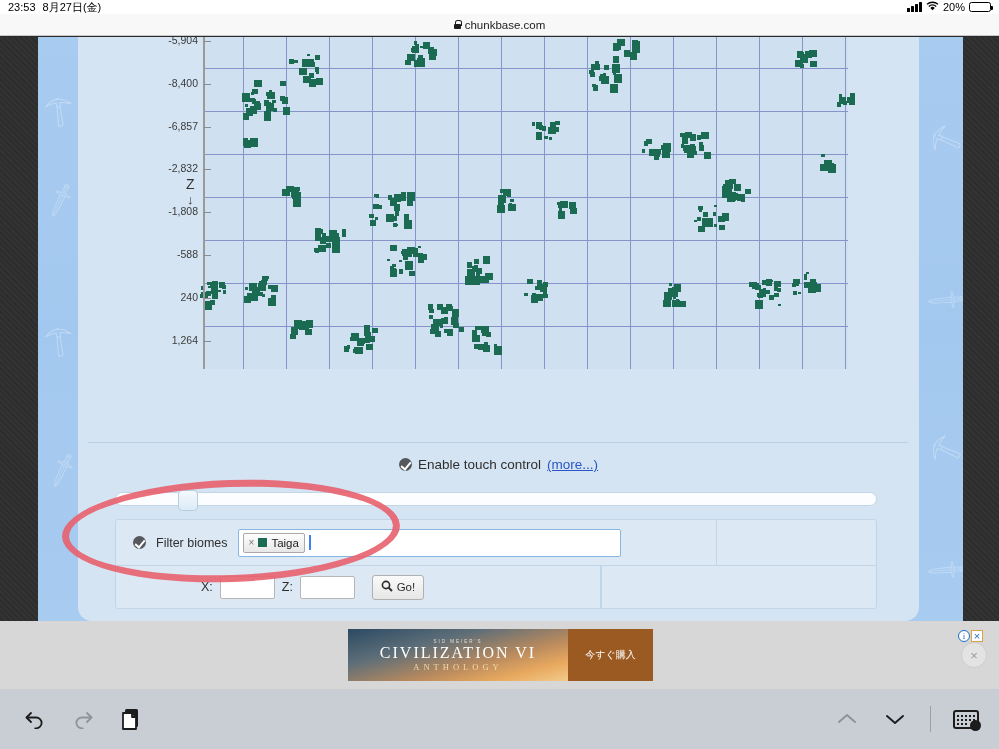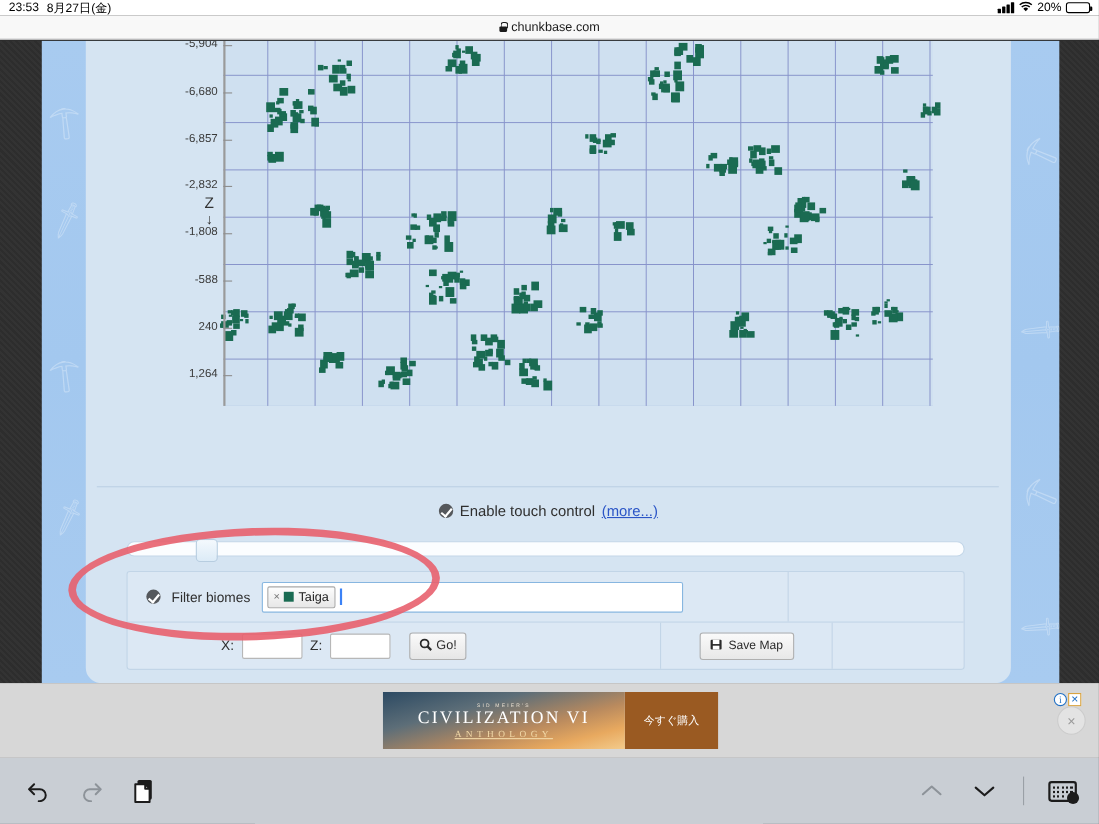--- a/index.html
+++ b/index.html
@@ -257,21 +257,21 @@
     display: flex; overflow: hidden;
   }
   #ad-art {
     flex: none; width: 220px; height: 52px;
     background: linear-gradient(165deg,#2c4a63 0%,#5d6e78 32%,#b98a5e 62%,#e8a95f 82%,#f3cb8c 100%);
     display: flex; flex-direction: column; align-items: center; justify-content: center;
     color: #fff; position: relative;
   }
   #ad-kicker { font-size: 4.5px; letter-spacing: 2px; color: #e9dfd0; }
   #ad-title { font-size: 16px; letter-spacing: 2px; font-family: "Liberation Serif", serif; }
-  #ad-sub { font-size: 8.5px; letter-spacing: 4px; color: #f2d9a8; font-family: "Liberation Serif", serif; text-decoration: underline; }
+  #ad-sub { font-size: 8.5px; letter-spacing: 4px; color: #f2d9a8; font-family: "Liberation Serif", serif; }
   #ad-cta {
     flex: 1; background: #9a5a22;
     display: flex; align-items: center; justify-content: center;
     color: #fff; font-size: 10px;
   }
   #ad-adchoices {
     position: absolute; right: 16px; top: 9px;
     display: flex; gap: 1px; z-index: 3;
   }
   #adchoice-i {
@@ -833,21 +833,21 @@
               <div class="biome" style="left: 305px; top: 167px; width: 8px; height: 7px; background: rgb(26, 107, 82);"></div>
               <div class="biome" style="left: 294px; top: 168px; width: 8px; height: 8px; background: rgb(26, 107, 82);"></div>
               <div class="biome" style="left: 295px; top: 158px; width: 8px; height: 8px; background: rgb(26, 107, 82);"></div>
             </div>
         </div>
         <div id="map-axis-left"></div>
         <div id="z-ticks">
             <div class="tick" style="top: 4px; left: 125px;"></div>
             <div class="zlabel" style="top: -3px; right: 721px; width: 60px;">-5,904</div>
             <div class="tick" style="top: 46.8px; left: 125px;"></div>
-            <div class="zlabel" style="top: 39.8px; right: 721px; width: 60px;">-6,680</div>
+            <div class="zlabel" style="top: 39.8px; right: 721px; width: 60px;">-8,400</div>
             <div class="tick" style="top: 89.6px; left: 125px;"></div>
             <div class="zlabel" style="top: 82.6px; right: 721px; width: 60px;">-6,857</div>
             <div class="tick" style="top: 132.4px; left: 125px;"></div>
             <div class="zlabel" style="top: 125.4px; right: 721px; width: 60px;">-2,832</div>
             <div class="tick" style="top: 175.2px; left: 125px;"></div>
             <div class="zlabel" style="top: 168.2px; right: 721px; width: 60px;">-1,808</div>
             <div class="tick" style="top: 218px; left: 125px;"></div>
             <div class="zlabel" style="top: 211px; right: 721px; width: 60px;">-588</div>
             <div class="tick" style="top: 260.8px; left: 125px;"></div>
             <div class="zlabel" style="top: 253.8px; right: 721px; width: 60px;">240</div>
@@ -900,32 +900,20 @@
               <span>
                 <svg width="12" height="12" viewBox="0 0 12 12">
                     <circle cx="5" cy="5" r="3.6" fill="none" stroke="#2b2b2b" stroke-width="1.6"></circle>
                     <line x1="7.6" y1="7.6" x2="11" y2="11" stroke="#2b2b2b" stroke-width="2"></line>
                   </svg>
               </span>
               <span>Go!</span>
             </div>
           </div>
           <div class="vdiv"></div>
-          <div class="cell" id="savemap-cell">
-            <div id="save-map-button">
-              <span>
-                <svg width="12" height="12" viewBox="0 0 12 12">
-                    <rect x="1" y="1.5" width="10" height="9" rx="1" fill="#2b2b2b"></rect>
-                    <rect x="3" y="1.5" width="6" height="4" fill="#fff"></rect>
-                    <rect x="3" y="7" width="6" height="3.5" fill="#fff"></rect>
-                  </svg>
-              </span>
-              <span>Save Map</span>
-            </div>
-          </div>
           <div class="vdiv"></div>
         </div>
       </div>
 
     </div>
   </div>
 
   <div id="red-ellipse"></div>
 </div>
 

